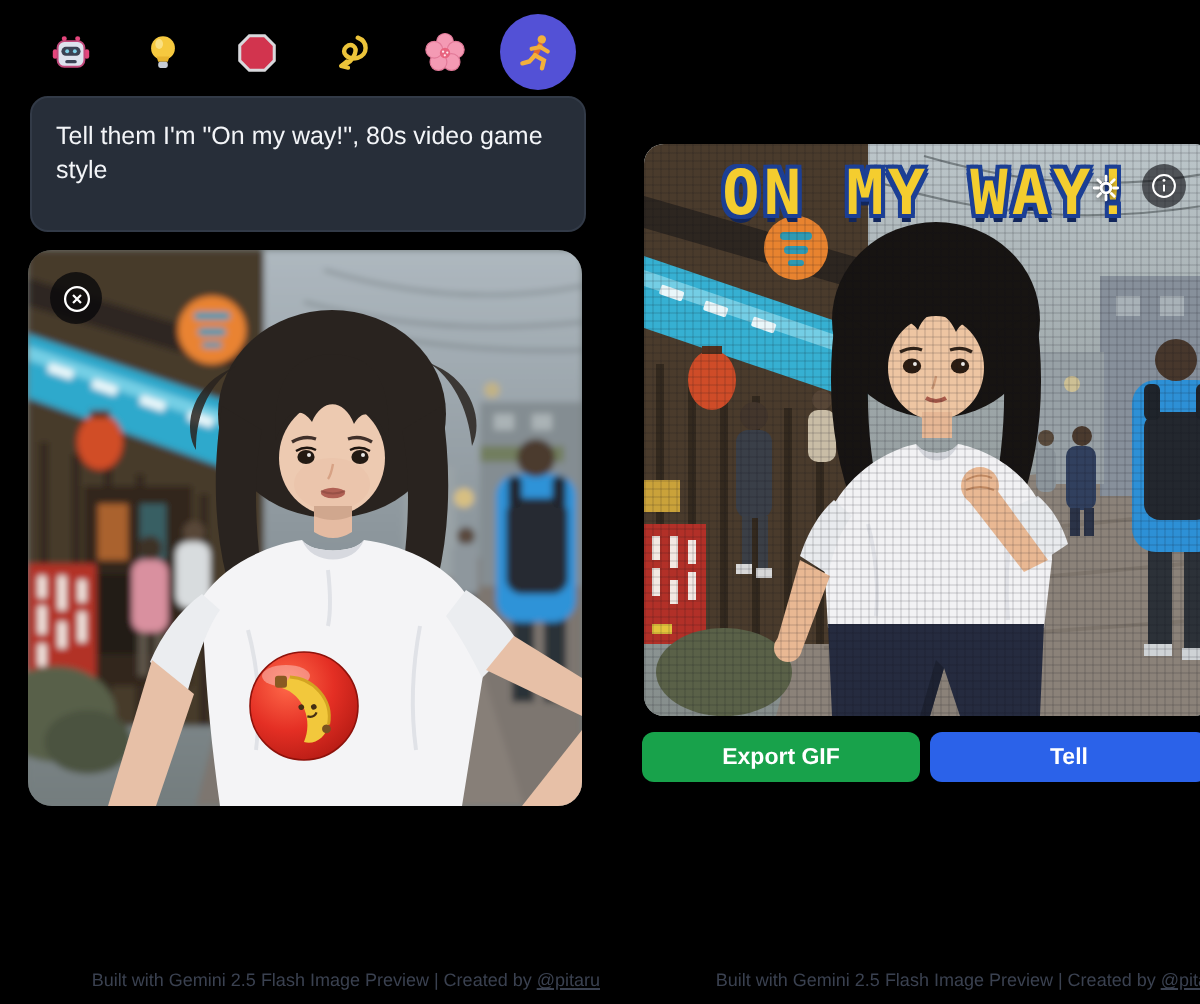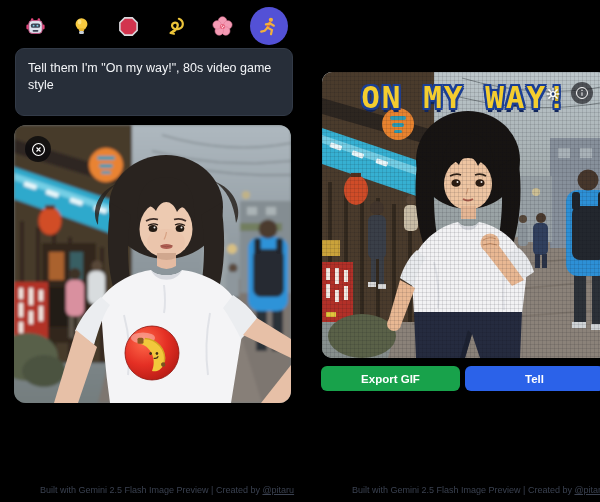--- a/index.html
+++ b/index.html
@@ -54,22 +54,22 @@
   .actions{position:absolute;top:366px;left:9px;width:283px;display:flex;gap:5px;}
   .btn{flex:1;height:25px;border:none;border-radius:6px;color:#fff;font-weight:bold;
     font-size:11.5px;font-family:"Liberation Sans",sans-serif;cursor:pointer;
     display:flex;align-items:center;justify-content:center;padding:0;}
   .btn-edit{background:#333b48;}
   .btn-regenerate{background:#d32b2b;}
   .btn-export{background:#18a24b;}
   .btn-share{background:#2b62e9;}
 
   
-  .footer{position:absolute;bottom:7px;left:0;width:100%;text-align:left;
-    font-size:9px;color:#3a4150;padding-left:40px;}
+  .footer{position:absolute;bottom:7px;left:0;width:100%;text-align:right;
+    font-size:9px;color:#3a4150;}
   .footer a{color:#3a4150;text-decoration:underline;cursor:pointer;}
 </style>
 </head>
 <body>
 
 <div class="panel" id="left-panel">
 
   <div class="toolbar">
     <div class="tool">
       <svg viewBox="0 0 24 24">

